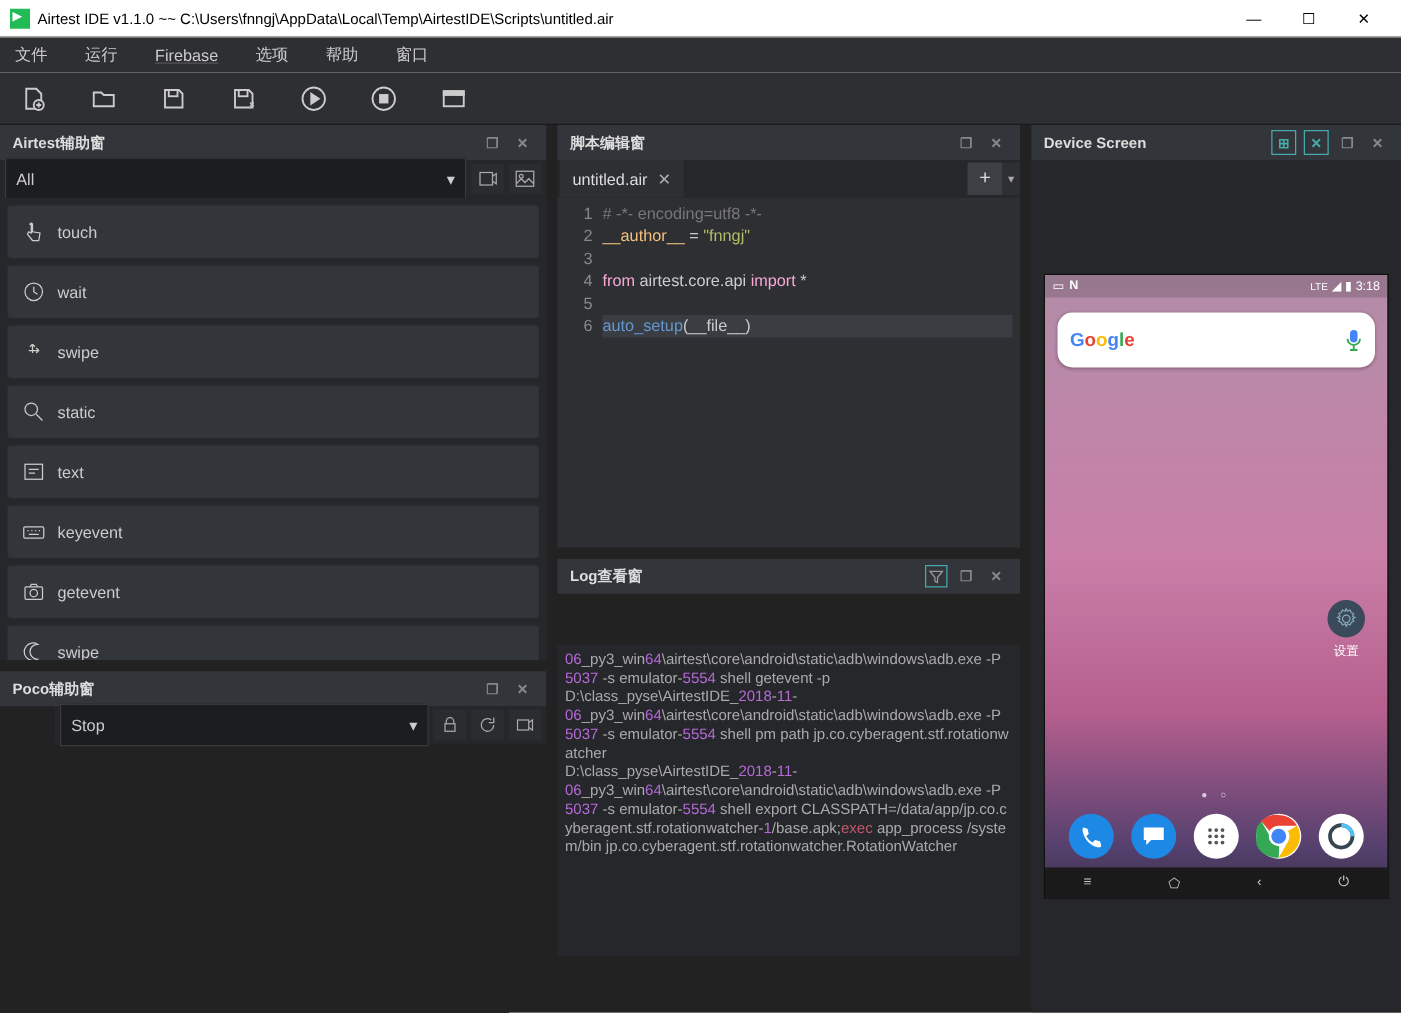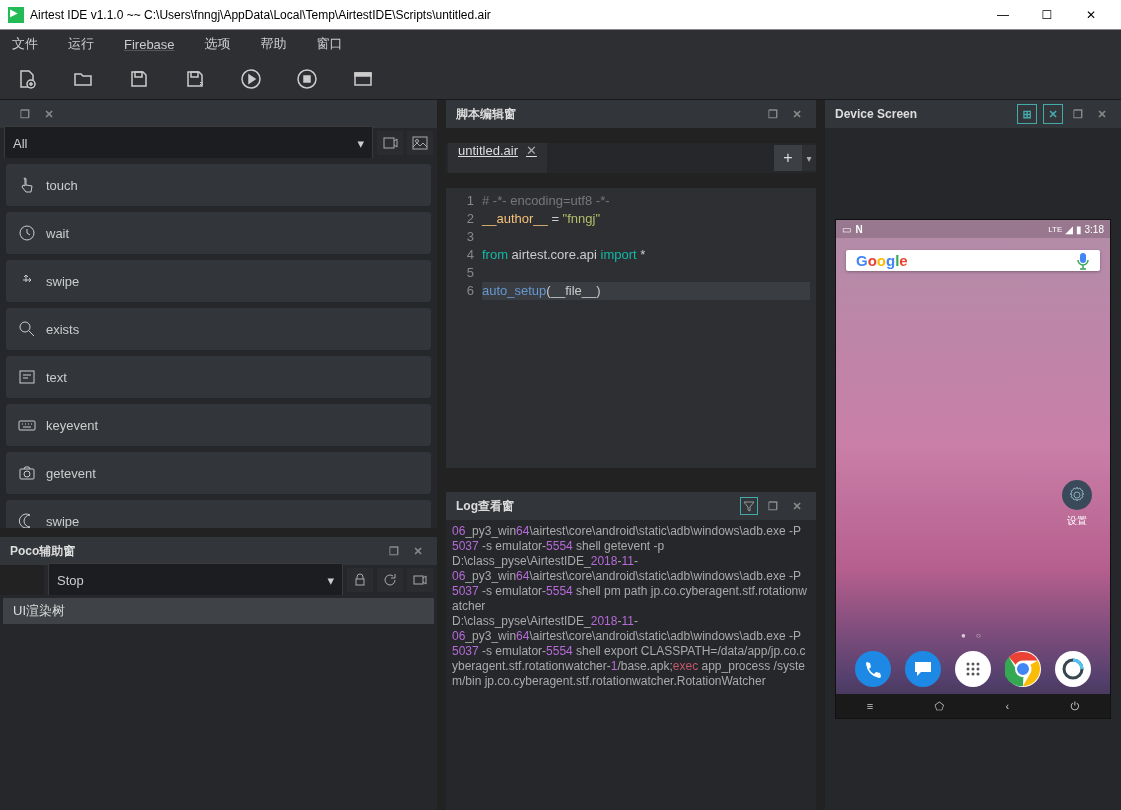--- a/index.html
+++ b/index.html
@@ -17,21 +17,21 @@
 .menubar span { cursor:pointer; }
 
 
 .toolbar { height:42px; background:#2d2f33; display:flex; align-items:center; padding:0 16px; gap:34px; border-bottom:1px solid #1a1a1a; }
 .toolbar .tbtn { width:22px; height:22px; color:#ccc; display:flex; align-items:center; justify-content:center; }
 .toolbar svg { stroke:#ccc; fill:none; stroke-width:1.5; }
 
 
 .main { display:flex; height:710px; background:#222; }
 .col-left { width:437px; display:flex; flex-direction:column; }
-.col-mid { width:370px; display:flex; flex-direction:column; margin-left:9px;gap:15px; }
+.col-mid { width:370px; display:flex; flex-direction:column; margin-left:9px; }
 .col-right { width:296px; display:flex; flex-direction:column; margin-left:9px; }
 
 
 .panel-hdr { height:28px; background:#32353a; display:flex; align-items:center; padding:0 10px; color:#ddd; font-size:12px; font-weight:bold; }
 .panel-hdr .hdr-title { flex:1; }
 .panel-hdr .hicon { width:18px; height:18px; margin-left:6px; display:flex; align-items:center; justify-content:center; color:#888; font-size:11px; }
 .panel-hdr .hicon svg { stroke:#999; fill:none; }
 
 
 .airtest-bar { height:30px; background:#25272b; display:flex; align-items:center; padding:4px; gap:4px; }
@@ -42,50 +42,50 @@
 .assist-list { flex:1; background:#25272b; overflow:auto; padding:6px; }
 .assist-item { height:42px; background:#32353a; border-radius:3px; margin-bottom:6px; display:flex; align-items:center; padding:0 12px; color:#ccc; font-size:13px; gap:10px; }
 .assist-item svg { stroke:#ccc; fill:none; }
 
 
 .poco-bar { height:30px; background:#25272b; display:flex; align-items:center; padding:4px; gap:4px;margin-left:44px; }
 .poco-row { height:26px; background:#3f4247; color:#ddd; font-size:13px; display:flex; align-items:center; padding:0 10px; margin:3px; }
 
 
 .tabbar { height:30px; background:#25272b; display:flex; align-items:center; padding-left:2px; }
-.tab { height:30px; background:#2d2f33; display:flex; align-items:flex-start; padding:0 10px; color:#ddd; font-size:13px; gap:8px;text-decoration:underline; }
+.tab { height:30px; background:#2d2f33; display:flex; align-items:center; padding:0 10px; color:#ddd; font-size:13px; gap:8px; }
 .tab .x { color:#aaa; }
 .addtab { margin-left:auto; width:28px; height:26px; background:#3c3f44; display:flex; align-items:center; justify-content:center; color:#ddd; font-size:16px; }
 .chev { width:14px; height:26px; background:#2d2f33; color:#aaa; display:flex; align-items:center; justify-content:center; font-size:10px; }
 
 .editor { flex:1; background:#2d2f33; display:flex; font-family:Consolas,monospace; font-size:13px; }
 .gutter { width:36px; color:#888; text-align:right; padding:4px 8px 0 0; line-height:18px; }
 .code { flex:1; padding:4px 6px 0 0; color:#ccc; line-height:18px; white-space:pre; }
 .code .cm { color:#777; }
 .code .id { color:#f5c07a; }
 .code .str { color:#b5bd68; }
-.code .kw { color:#14b8a6; }
+.code .kw { color:#f9a8d4; }
 .code .fn { color:#6697d0; }
 .code .line6 { background:#3a3d42; display:inline-block; width:100%; }
 
 
 .log-panel { height:318px; display:flex; flex-direction:column; margin-top:9px; }
-.log-body { flex:1; background:#25272b; font-family:Consolas,monospace; font-size:12px; color:#aaa; padding:4px 6px; line-height:15px; overflow:hidden; word-break:break-all; }
+.log-body { flex:1; background:#25272b; font-family:Consolas,monospace; font-size:12px; color:#aaa; padding:4px 6px; line-height:15px; overflow:hidden; word-break:break-all;margin-top:41px; }
 .log-body .pnum { color:#b76ad8; }
 .log-body .kw2 { color:#c4586c; }
 
 
 .dev-hdr { height:28px; }
 .dev-hdr .hicon.box { border:1px solid #666; width:20px; height:20px; }
 .device-area { flex:1; background:#25272b; display:flex; align-items:center; justify-content:center; padding:8px 4px; }
 .phone { width:276px; height:500px; background:linear-gradient(180deg,#b28da8 0%,#c97fa8 45%,#b65f8e 70%,#55406e 92%,#3a3148 100%); position:relative; border:1px solid #111; }
 .statusbar { height:18px; background:rgba(0,0,0,.15); display:flex; align-items:center; padding:0 6px; color:#fff; font-size:10px; }
 .statusbar .sb-left { display:flex; gap:4px; }
 .statusbar .sb-right { margin-left:auto; display:flex; gap:3px; align-items:center; }
-.google-card { position:absolute; top:30px; left:10px; right:10px; height:21px; background:#fff; border-radius:2px; display:flex; align-items:center; padding:0 10px; box-shadow:0 1px 3px rgba(0,0,0,.3); }
+.google-card { position:absolute; top:30px; left:10px; right:10px; height:44px; background:#fff; border-radius:12px; display:flex; align-items:center; padding:0 10px; box-shadow:0 1px 3px rgba(0,0,0,.3); }
 .google-logo span:nth-child(1){color:#4285f4}.google-logo span:nth-child(2){color:#ea4335}.google-logo span:nth-child(3){color:#fbbc05}.google-logo span:nth-child(4){color:#4285f4}.google-logo span:nth-child(5){color:#34a853}.google-logo span:nth-child(6){color:#ea4335}
 .google-logo { font-weight:bold; font-size:15px; }
 .mic { margin-left:auto; width:14px; height:18px; }
 .settings-ic { position:absolute; right:18px; top:260px; text-align:center; color:#fff; font-size:10px; }
 .settings-ic .gear { width:30px; height:30px; background:#3a4a5a; border-radius:50%; margin:0 auto 4px; display:flex; align-items:center; justify-content:center; }
 .pager { position:absolute; bottom:78px; left:0; right:0; text-align:center; color:rgba(255,255,255,.7); font-size:8px; letter-spacing:4px; }
 .dock { position:absolute; bottom:26px; left:0; right:0; height:46px; display:flex; justify-content:space-around; align-items:center; padding:0 12px; }
 .dock .dicon { width:36px; height:36px; border-radius:50%; display:flex; align-items:center; justify-content:center; }
 .navbar { position:absolute; bottom:0; left:0; right:0; height:24px; background:#1a1a1a; display:flex; justify-content:space-around; align-items:center; color:#ccc; font-size:11px; }
 </style>
@@ -153,20 +153,21 @@
         <rect x="2" y="4" width="16" height="3" fill="#ccc"></rect>
       </svg>
     </div>
 </div>
 
 <div class="main">
 
   <div class="col-left">
 
     <div class="panel-hdr">
+      <span class="hdr-title">Airtest辅助窗</span>
       <span class="hicon">❐</span>
       <span class="hicon">✕</span>
     </div>
     <div class="airtest-bar">
       <div class="combo">
           <span>All</span>
           <span>▾</span>
         </div>
       <div class="sqbtn">
           <svg width="16" height="16" viewBox="0 0 16 16">
@@ -200,21 +201,21 @@
           <svg width="18" height="18" viewBox="0 0 18 18">
             <path d="M8 3v7M5 8h8M11 6l2 2-2 2M8 3l-2 2M8 3l2 2"></path>
           </svg>
           <span>swipe</span>
         </div>
       <div class="assist-item">
           <svg width="18" height="18" viewBox="0 0 18 18">
             <circle cx="7" cy="7" r="5"></circle>
             <path d="M11 11l5 5"></path>
           </svg>
-          <span>exists</span>
+          <span>static</span>
         </div>
       <div class="assist-item">
           <svg width="18" height="18" viewBox="0 0 18 18">
             <rect x="2" y="3" width="14" height="12"></rect>
             <path d="M5 7h8M5 10h5"></path>
           </svg>
           <span>text</span>
         </div>
       <div class="assist-item">
           <svg width="18" height="18" viewBox="0 0 18 18">
@@ -259,23 +260,20 @@
           <svg width="14" height="14" viewBox="0 0 14 14">
             <path d="M12 7a5 5 0 11-2-4M12 1v4h-4"></path>
           </svg>
         </div>
       <div class="sqbtn">
           <svg width="14" height="14" viewBox="0 0 14 14">
             <rect x="1" y="3" width="9" height="8"></rect>
             <path d="M10 5l3-2v8l-3-2"></path>
           </svg>
         </div>
-    </div>
-    <div style="background:#25272b;flex:1">
-      <div class="poco-row">UI渲染树</div>
     </div>
   </div>
 
   <div class="col-mid">
 
     <div class="panel-hdr">
       <span class="hdr-title">脚本编辑窗</span>
       <span class="hicon">❐</span>
       <span class="hicon">✕</span>
     </div>

